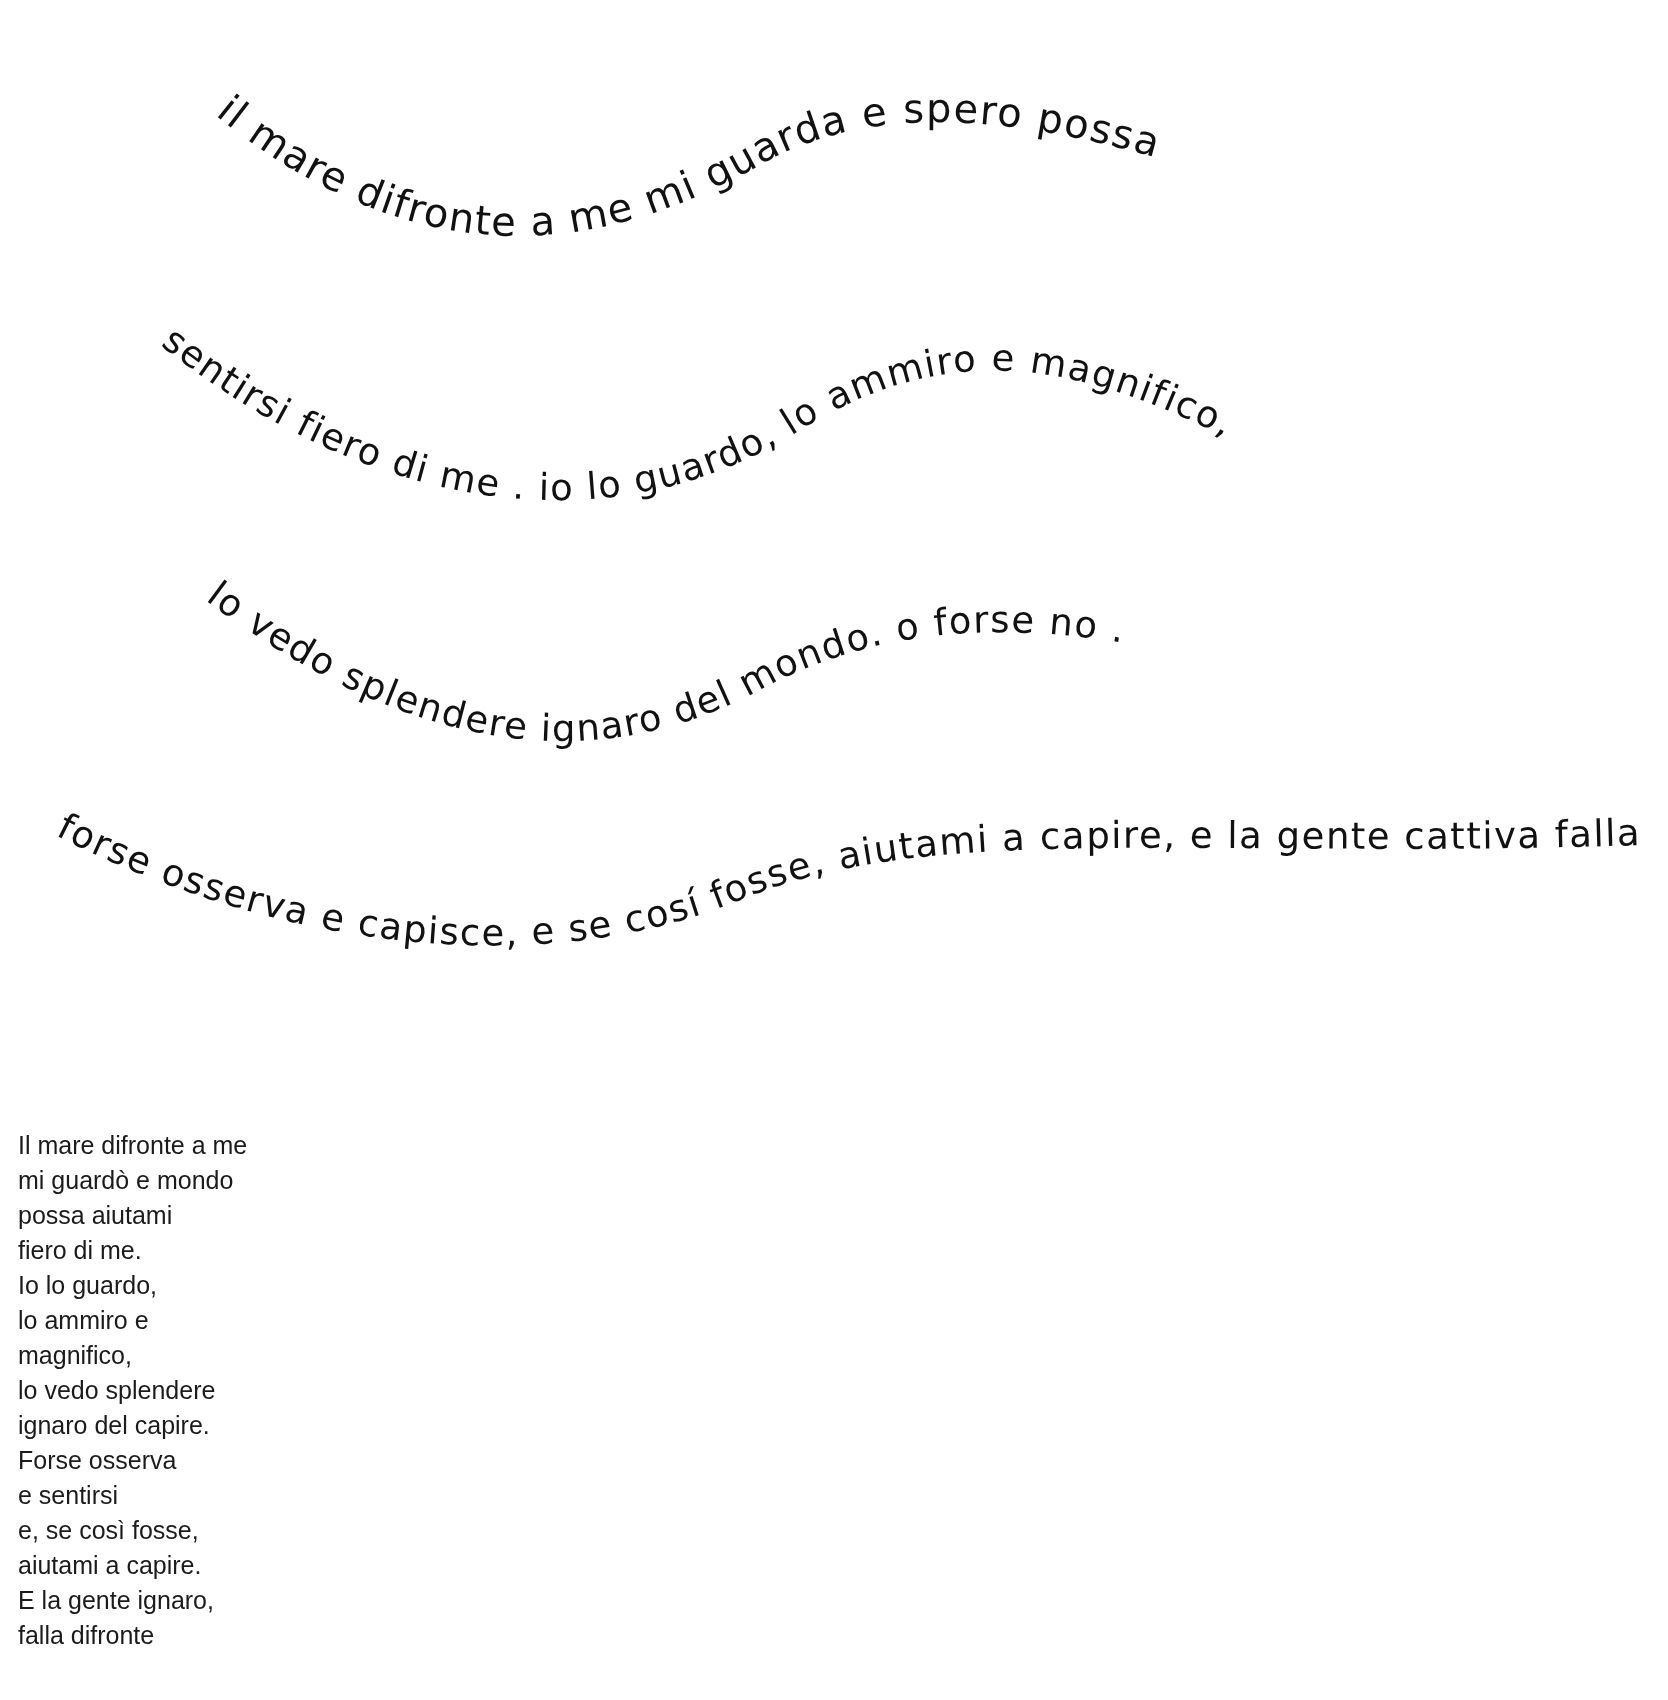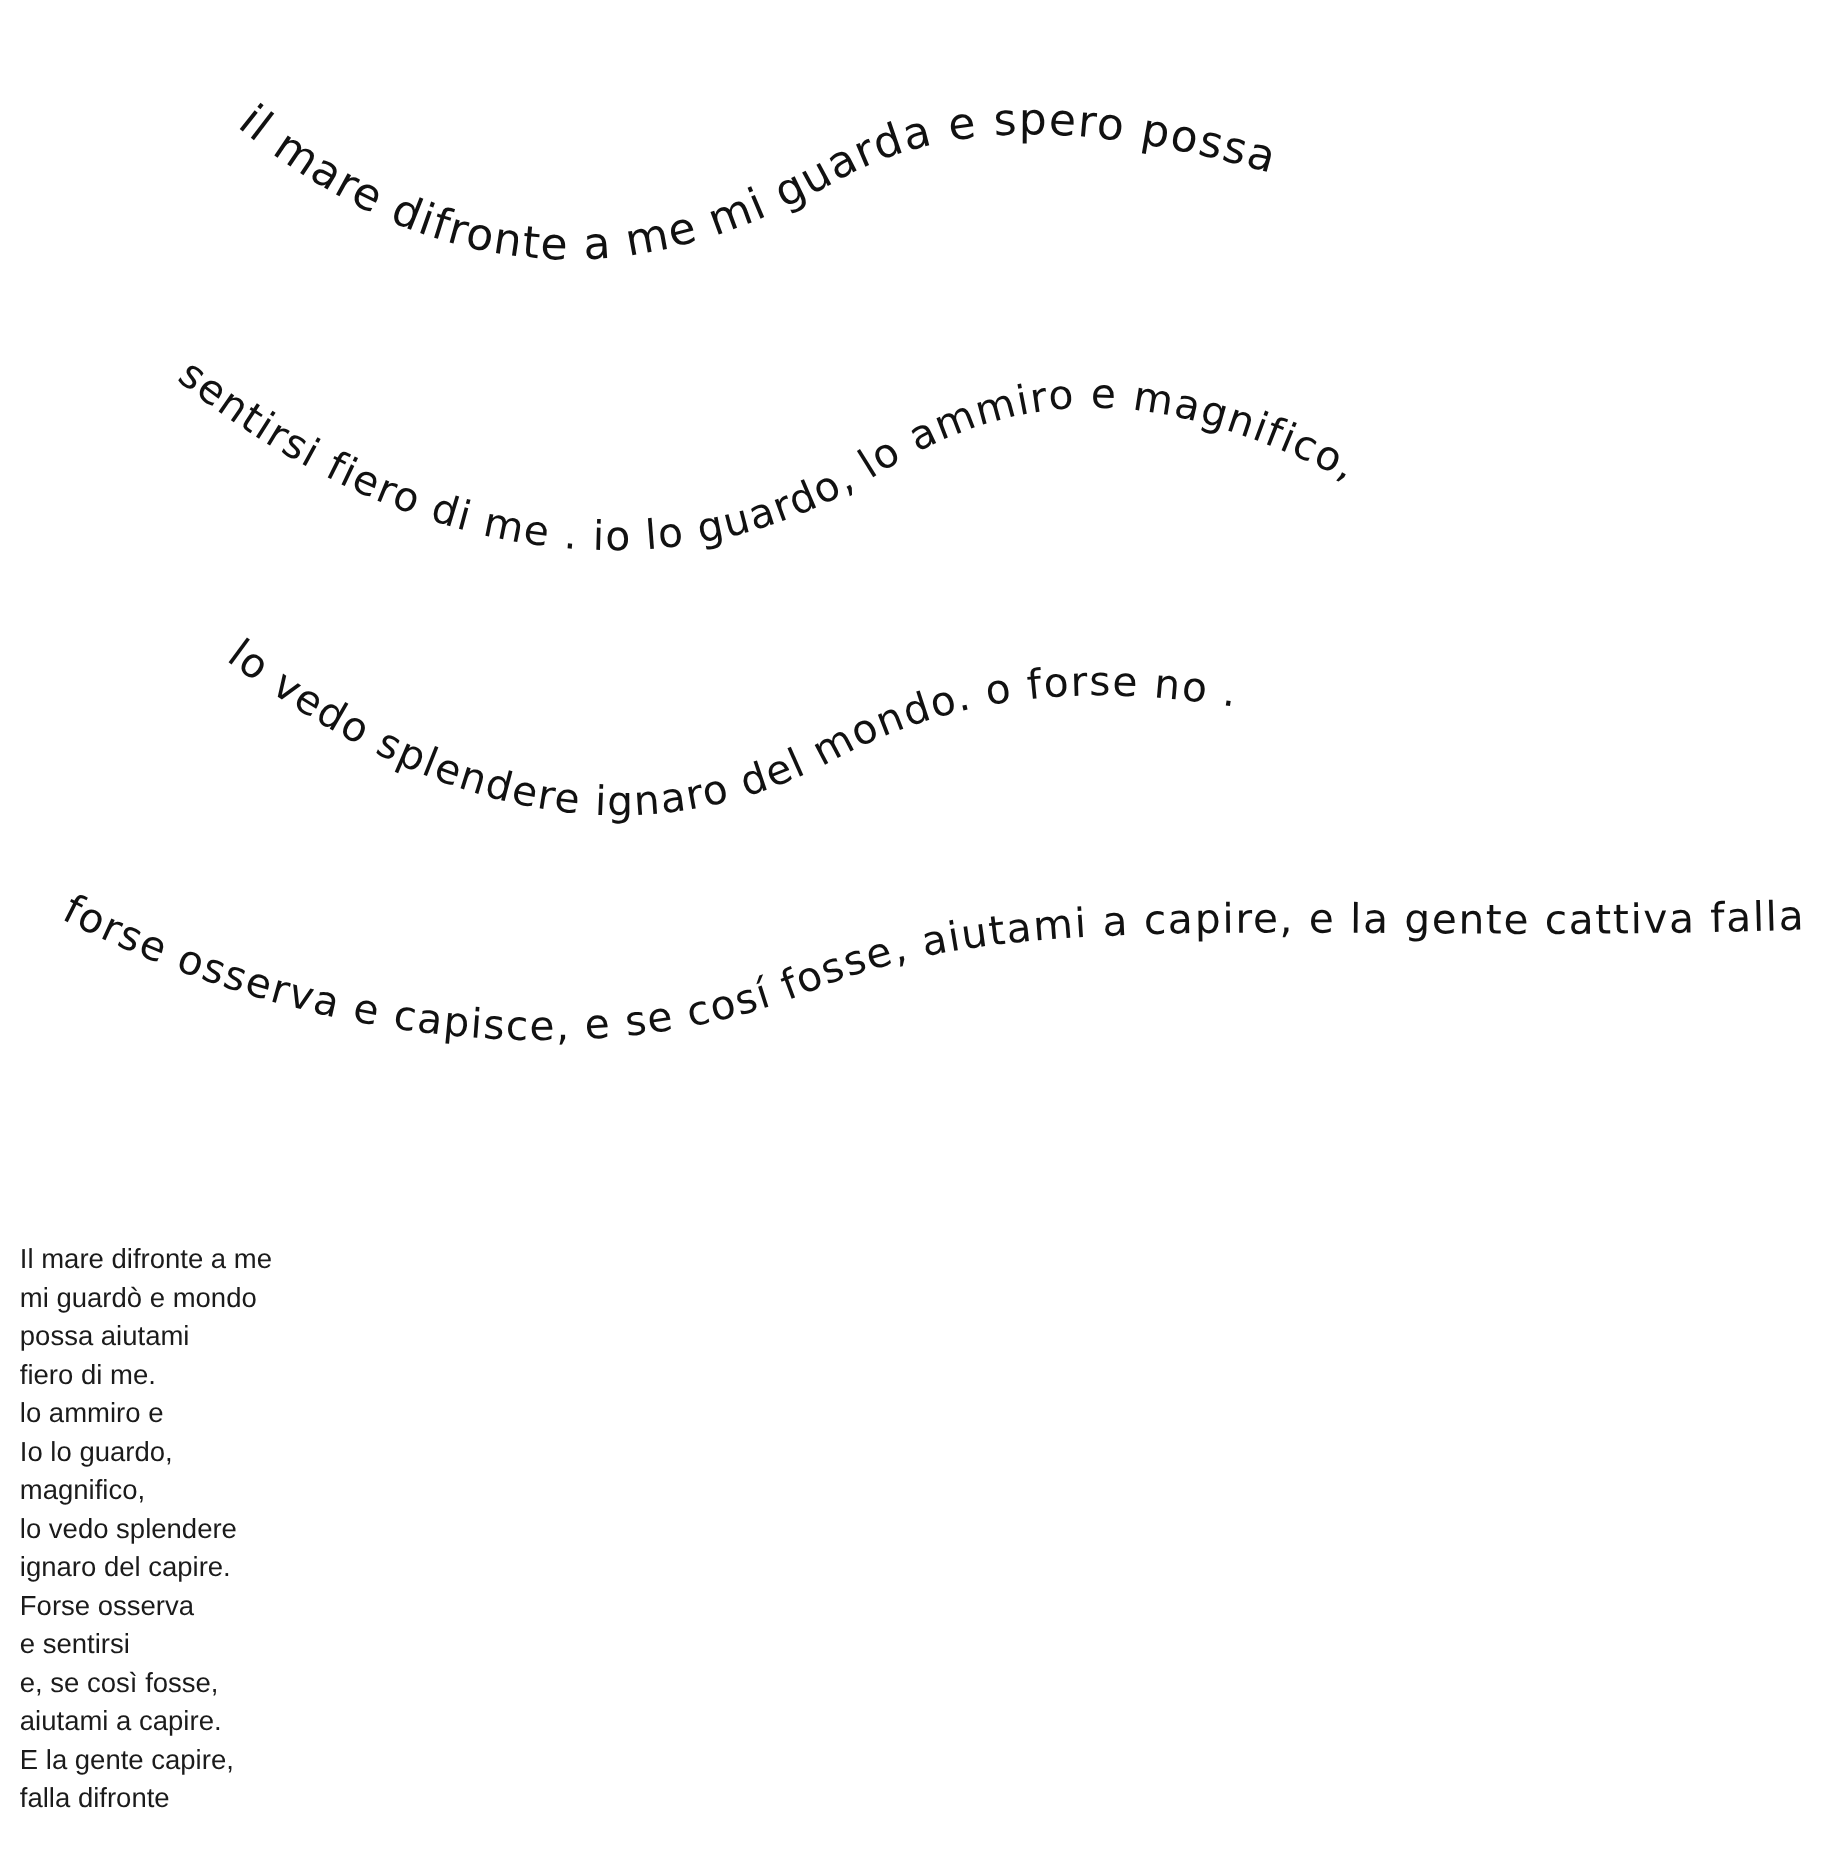--- a/index.html
+++ b/index.html
@@ -90,24 +90,24 @@
       </textPath>
     </text>
   </svg>
 </div>
 
 <div id="transcription">
   <div class="line">Il mare difronte a me</div>
   <div class="line">mi guardò e mondo</div>
   <div class="line">possa aiutami</div>
   <div class="line">fiero di me.</div>
+  <div class="line">Io lo guardo,</div>
   <div class="line">lo ammiro e</div>
-  <div class="line">Io lo guardo,</div>
   <div class="line">magnifico,</div>
   <div class="line">lo vedo splendere</div>
   <div class="line">ignaro del capire.</div>
   <div class="line">Forse osserva</div>
   <div class="line">e sentirsi</div>
   <div class="line">e, se così fosse,</div>
   <div class="line">aiutami a capire.</div>
-  <div class="line">E la gente capire,</div>
+  <div class="line">E la gente ignaro,</div>
   <div class="line">falla difronte</div>
 </div>
 
 </body></html>

